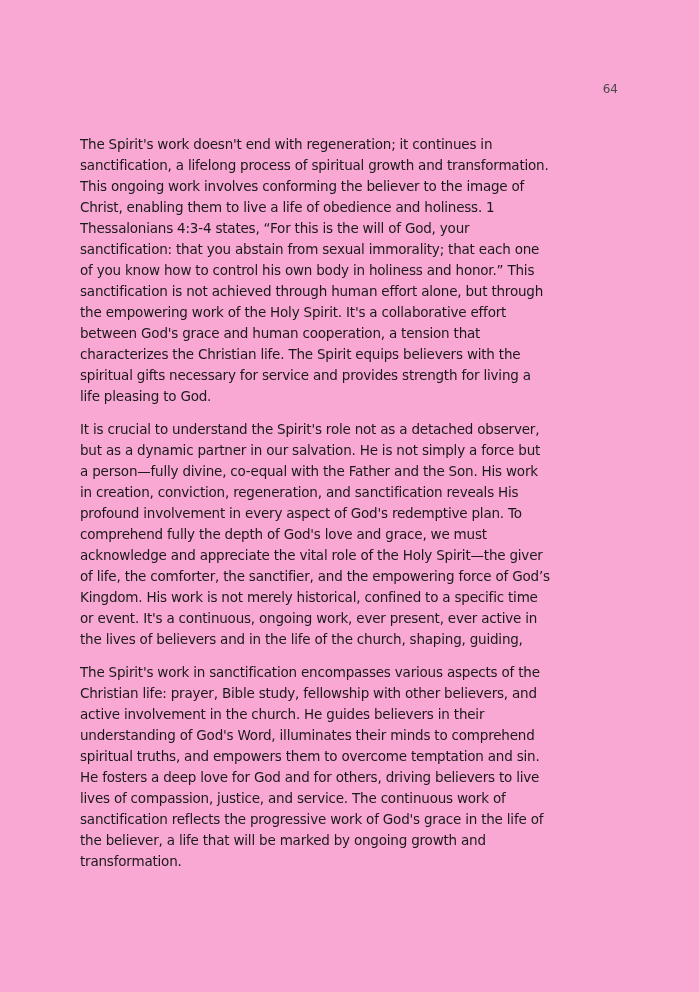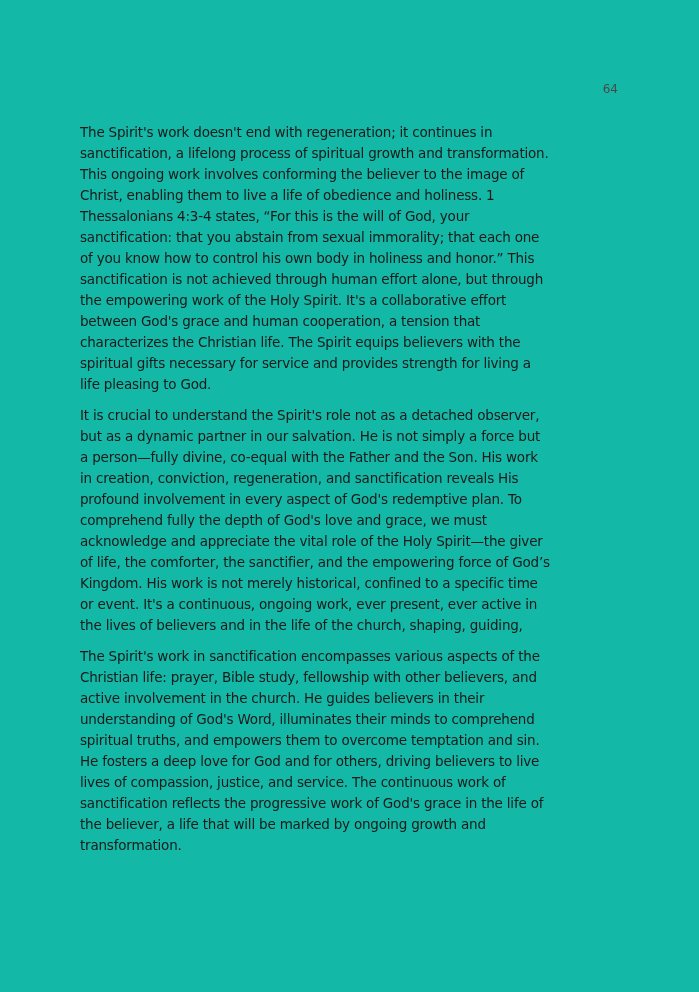--- a/index.html
+++ b/index.html
@@ -4,21 +4,21 @@
 <style>
   html, body {
     margin: 0;
     padding: 0;
     background: #ffffff;
   }
   .page {
     position: relative;
     width: 699px;
     height: 992px;
-    background: #14b8a6;
+    background: #f9a8d4;
     font-family: "DejaVu Sans", "Liberation Sans", sans-serif;
     color: #1a1a1a;
     overflow: hidden;
   }
   .page-number {
     position: absolute;
     top: 82px;
     left: 80px;
     width: 538px;
     text-align: right;
@@ -26,21 +26,21 @@
     color: #4a4a4a;
     letter-spacing: 0;
   }
   .content {
     position: absolute;
     top: 122px;
     left: 80px;
     width: 545px;
   }
   .para {
-    margin: 0 0 10px 0;
+    margin: 12px 0 10px 0;
     font-size: 13.5px;
     line-height: 21px;
     letter-spacing: -0.2px;
     white-space: pre-line;
     text-align: left;
   }
 </style>
 </head>
 <body>
 

